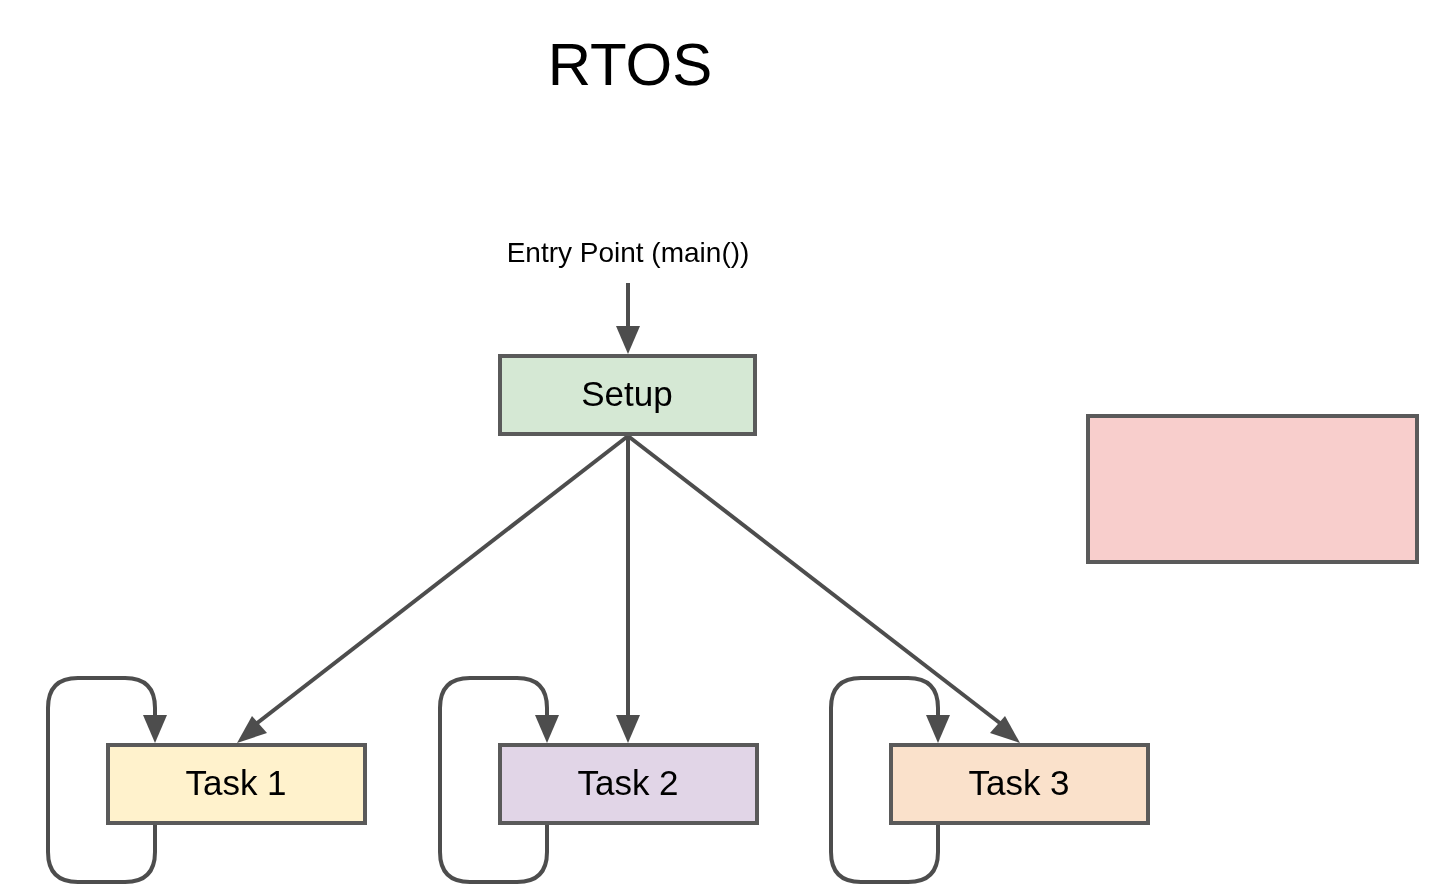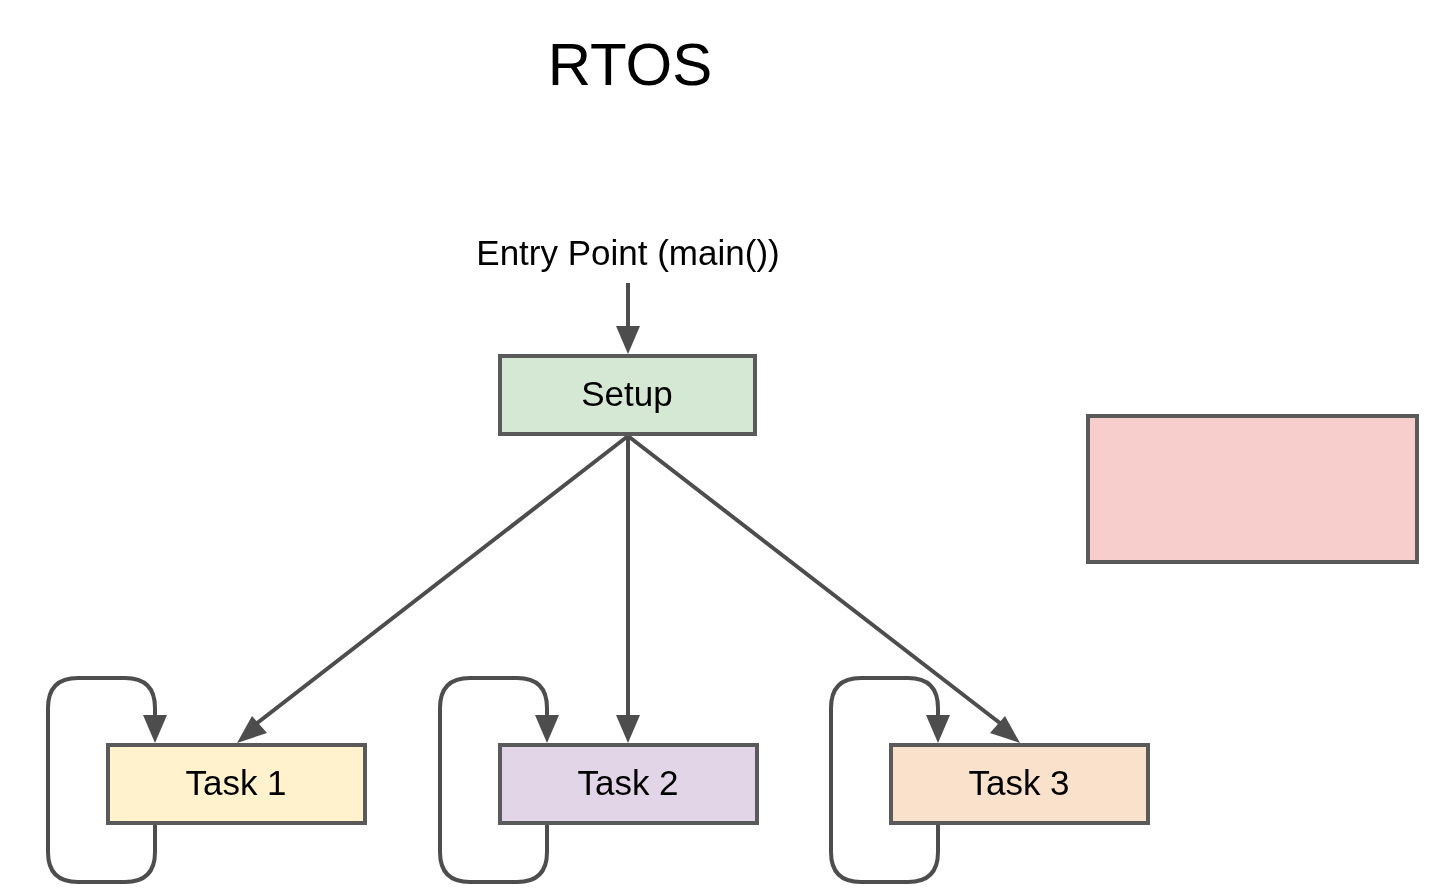--- a/index.html
+++ b/index.html
@@ -60,21 +60,21 @@
     font-family: "Liberation Sans", sans-serif;
     color: #000000;
     white-space: nowrap;
   }
   .entry-label {
     position: absolute;
     left: 378px;
     top: 232px;
     width: 500px;
     text-align: center;
-    font-size: 35px;
+    font-size: 28px;
     line-height: 42px;
     font-family: "Liberation Sans", sans-serif;
     color: #000000;
     white-space: nowrap;
   }
   .isr-label {
     position: absolute;
     left: 1090px;
     top: 444px;
     width: 325px;

